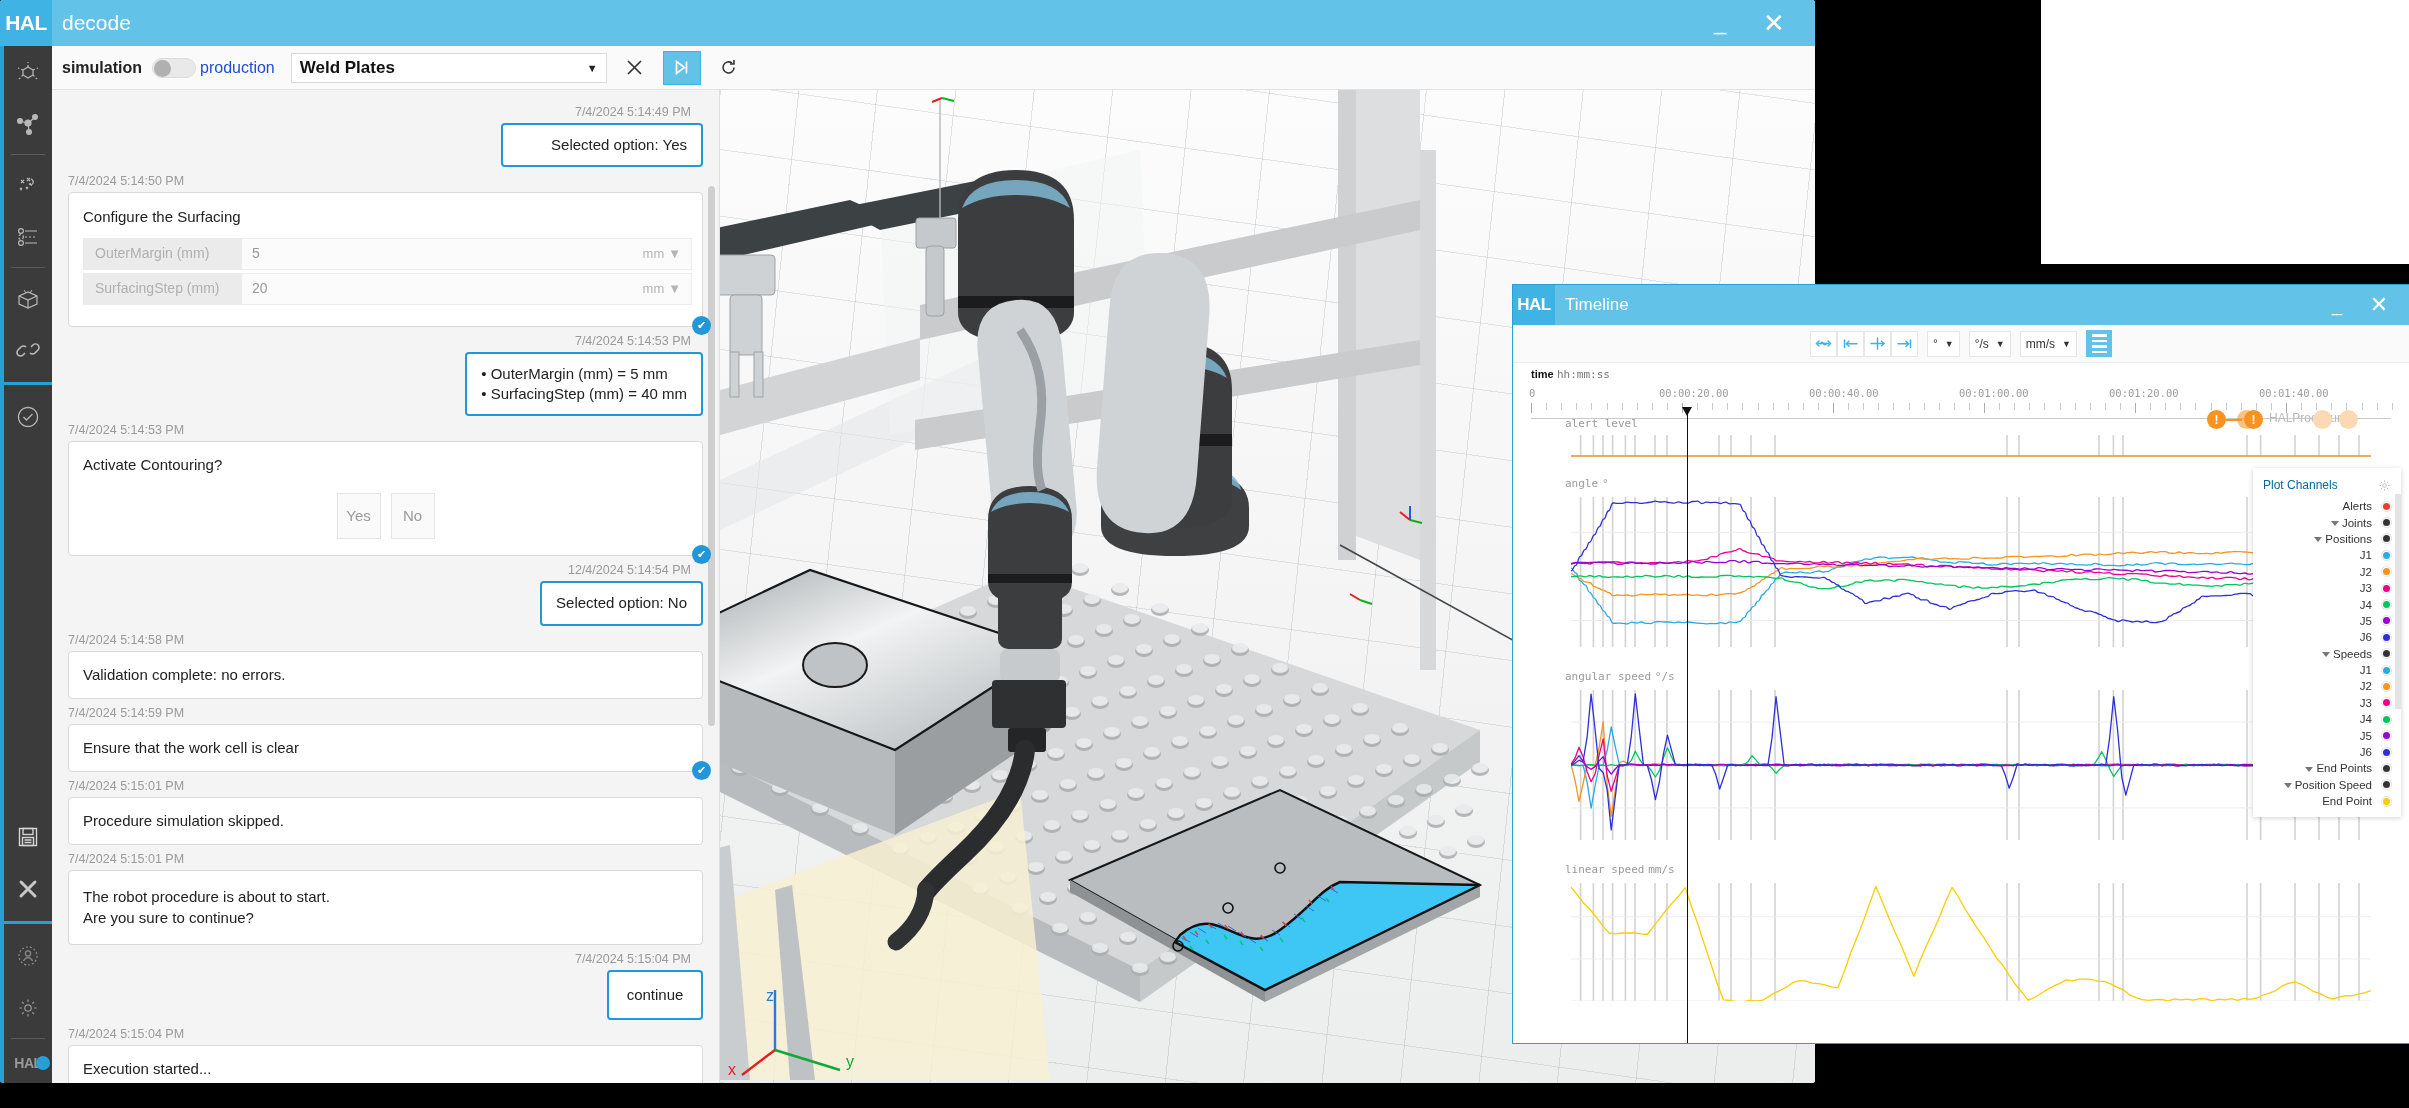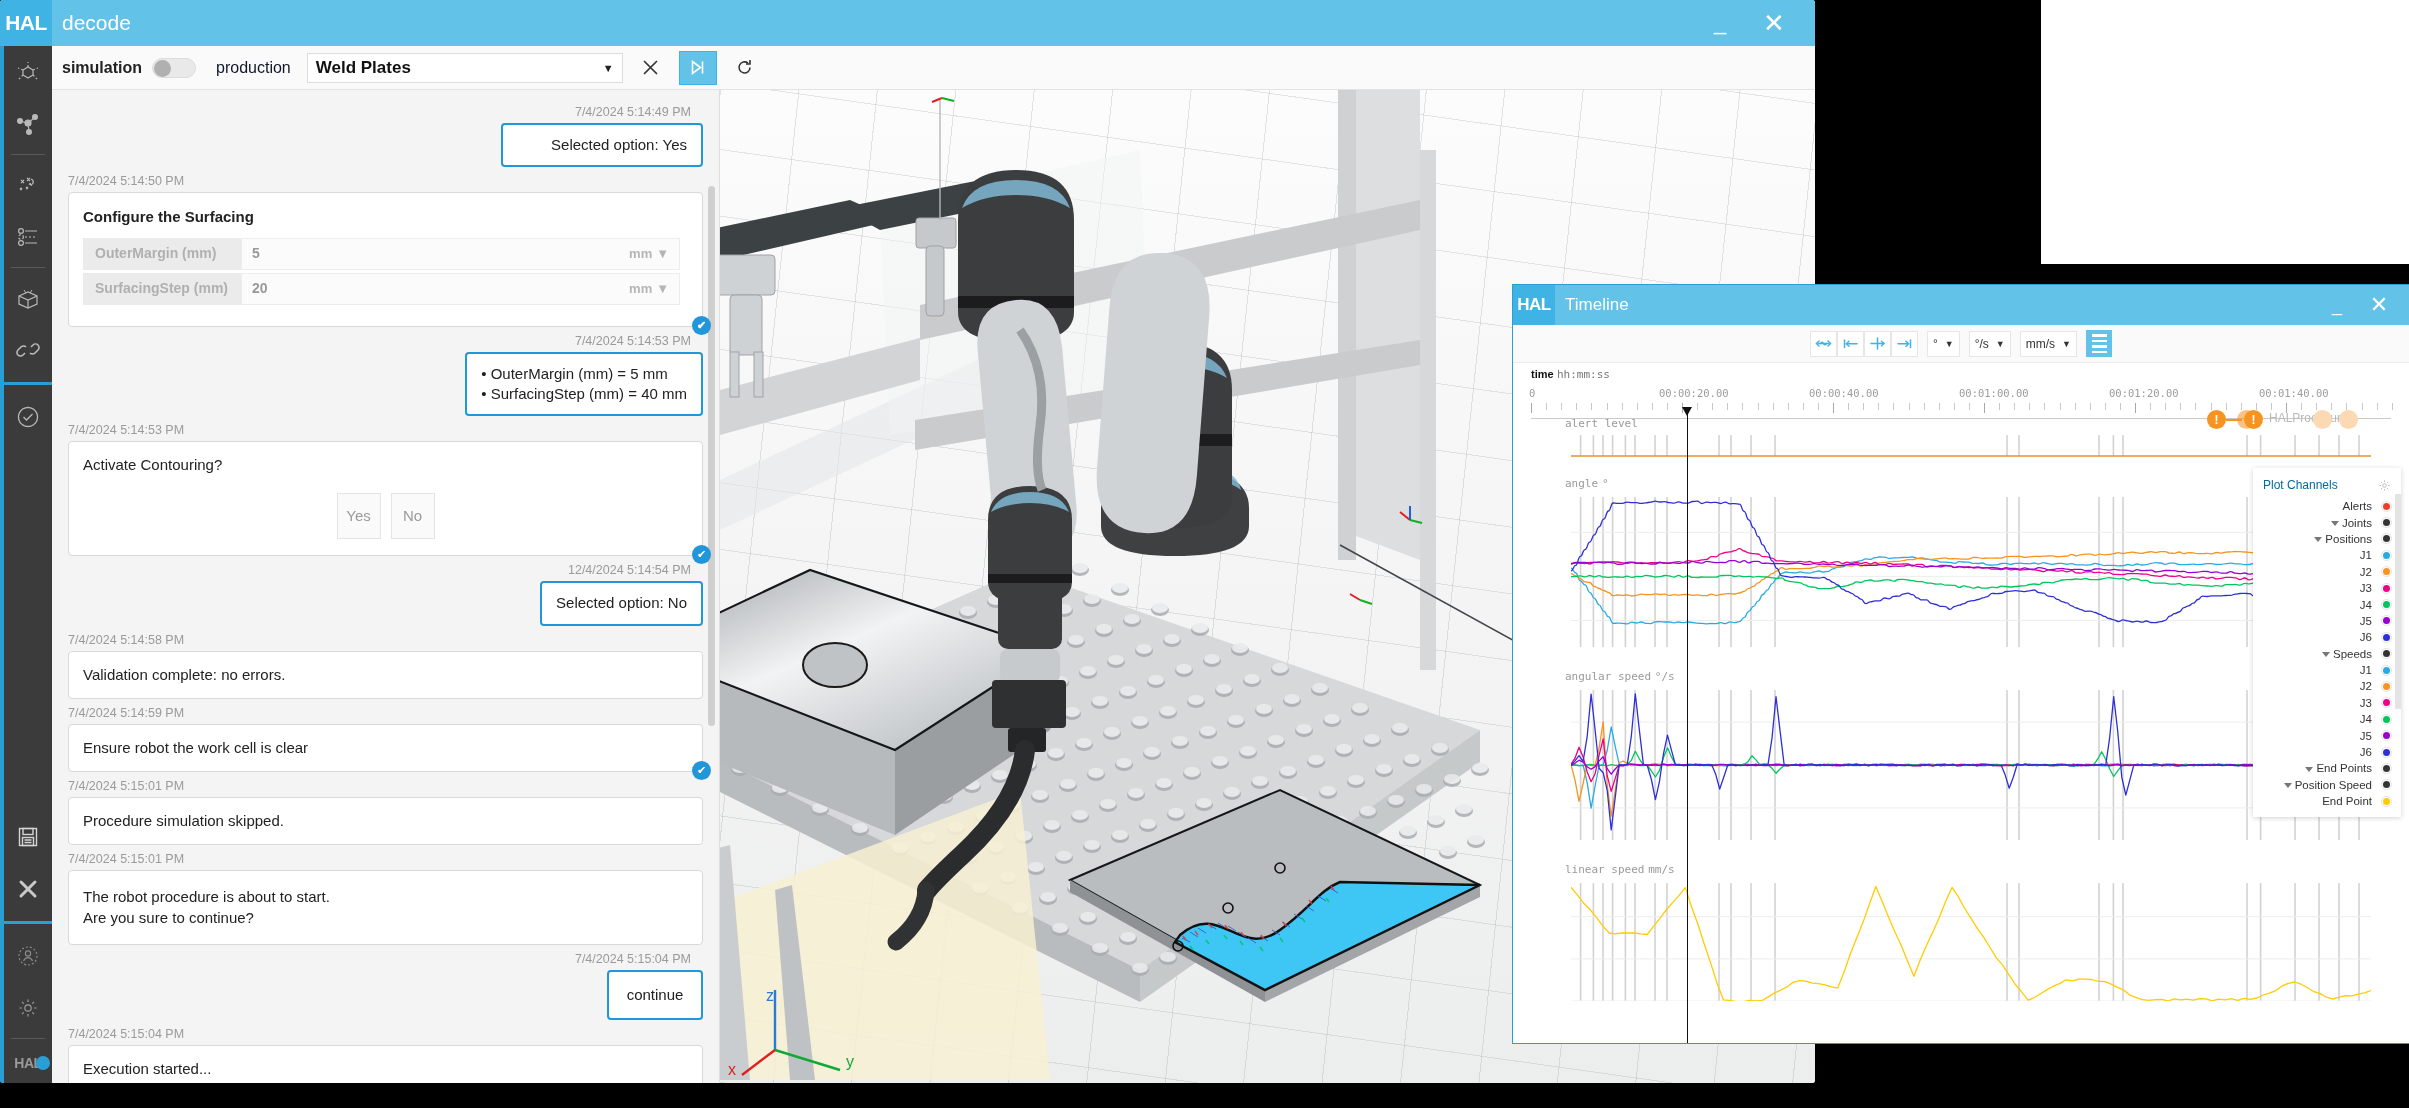--- a/index.html
+++ b/index.html
@@ -35,21 +35,21 @@
   .rail-bottom{position:absolute;left:0;bottom:0;width:48px;}
   .rail-hal{height:40px;display:flex;align-items:center;justify-content:center;
      color:#9a9a9a;font-size:14px;font-weight:bold;letter-spacing:-0.5px;position:relative;}
   .rail-dot{width:14px;height:14px;border-radius:50%;background:#2a9fd6;
      position:absolute;right:2px;top:13px;}
 
   
   .toolbar{position:absolute;left:52px;top:46px;width:1763px;height:44px;background:#fafafa;
      border-bottom:1px solid #e2e2e2;display:flex;align-items:center;padding-left:10px;}
   .tb-label{font-size:16px;color:#222;font-weight:bold;margin-right:10px;}
-  .tb-label-off{font-size:16px;color:#0f172a;margin-left:20px;margin-right:16px;}
+  .tb-label-off{font-size:16px;color:#1d4ed8;margin-left:4px;margin-right:16px;}
   .toggle{width:44px;height:20px;border-radius:10px;background:#e9e9e9;position:relative;
      border:1px solid #dcdcdc;}
   .toggle::after{content:"";position:absolute;left:1px;top:1px;width:17px;height:17px;
      border-radius:50%;background:#b0b0b0;}
   .tb-select{width:316px;height:30px;background:#fff;border:1px solid #dcdcdc;
      display:flex;align-items:center;padding:0 8px;font-size:17px;color:#111;font-weight:bold;
      justify-content:space-between;}
   .tb-select .cv{font-size:11px;color:#222;}
   .tb-btn{width:38px;height:34px;margin-left:9px;display:flex;align-items:center;
      justify-content:center;color:#333;font-size:20px;}
@@ -313,21 +313,21 @@
 
   <div class="chat">
     <div class="chat-scroll"></div>
 
     <div class="msg-time r">7/4/2024 5:14:49 PM</div>
     <div style="text-align:right">
       <div class="bubble user" style="float:none;display:inline-block;padding-left:48px;">Selected option: Yes</div>
     </div>
 
     <div class="msg-time">7/4/2024 5:14:50 PM</div>
-    <div class="bubble" style="padding:14px 22px 18px 14px;font-weight:bold;">
+    <div class="bubble" style="padding:14px 10px 18px 14px;">
       <div class="form-title">Configure the Surfacing</div>
       <div class="form-row">
         <div class="form-key">OuterMargin (mm)</div>
         <div class="form-val">
           <span>5</span>
           <span><span class="form-unit">mm</span>
           <span class="form-unit">▼</span></span>
         </div>
       </div>
       <div class="form-row">
@@ -362,21 +362,21 @@
     <div class="msg-time r">12/4/2024 5:14:54 PM</div>
     <div style="text-align:right">
       <div class="bubble user" style="float:none;display:inline-block;">Selected option: No</div>
     </div>
 
     <div class="msg-time">7/4/2024 5:14:58 PM</div>
     <div class="bubble">Validation complete: no errors.</div>
 
     <div class="msg-time">7/4/2024 5:14:59 PM</div>
     <div class="bubble">
-      <span>Ensure robot the work cell is clear</span>
+      <span>Ensure that the work cell is clear</span>
       <span class="check">✔</span>
     </div>
 
     <div class="msg-time">7/4/2024 5:15:01 PM</div>
     <div class="bubble">Procedure simulation skipped.</div>
 
     <div class="msg-time">7/4/2024 5:15:01 PM</div>
     <div class="bubble" style="white-space:pre-line;padding:16px 14px;">The robot procedure is about to start.
 Are you sure to continue?</div>
 

